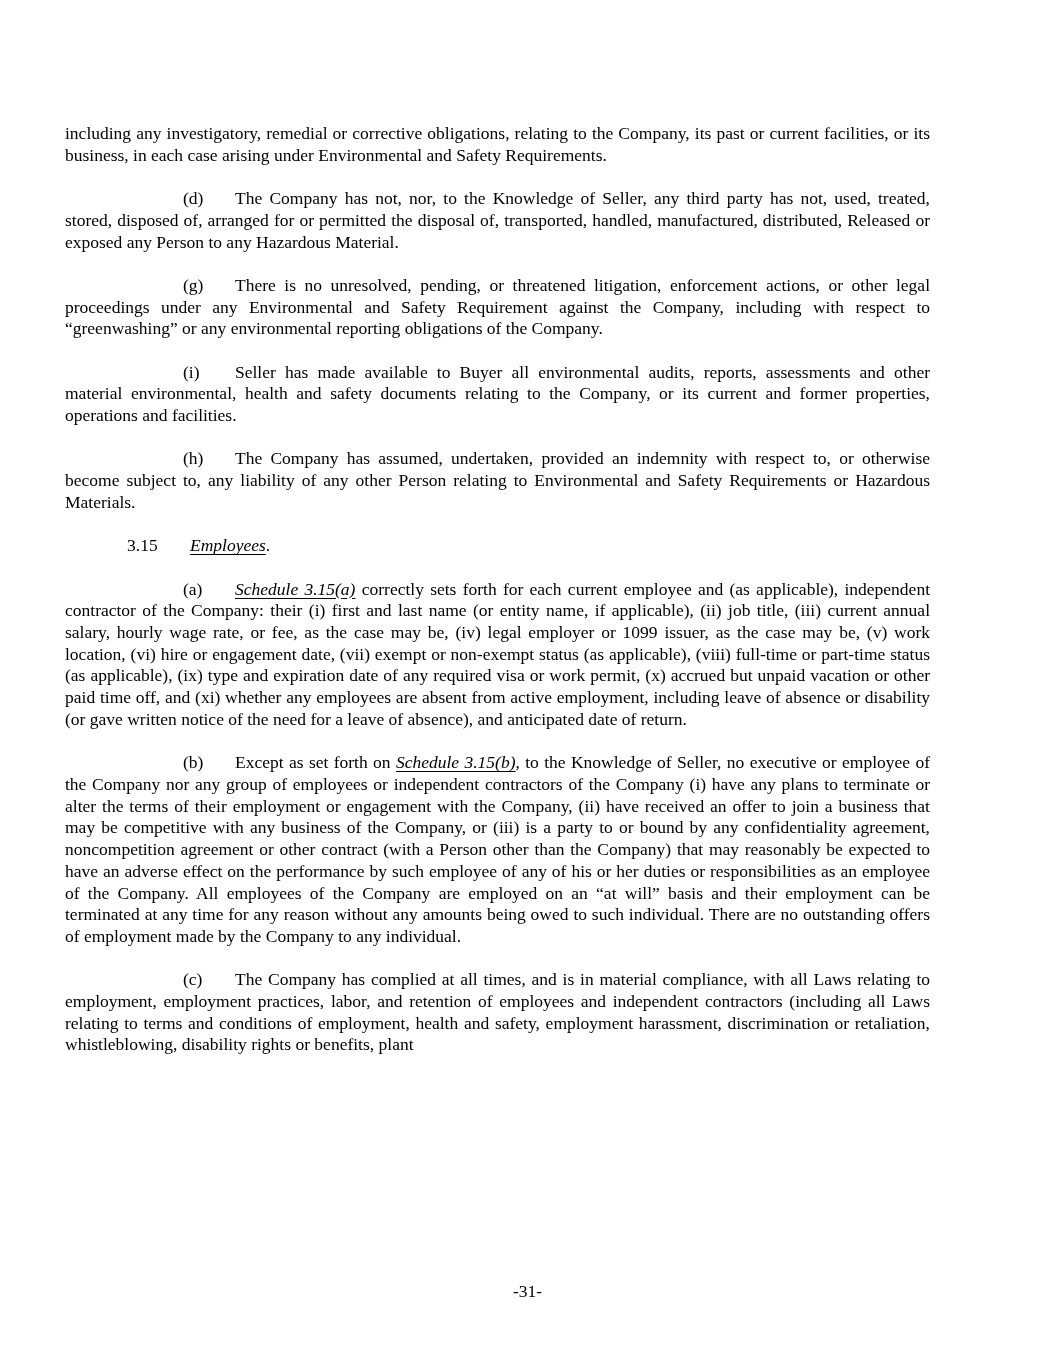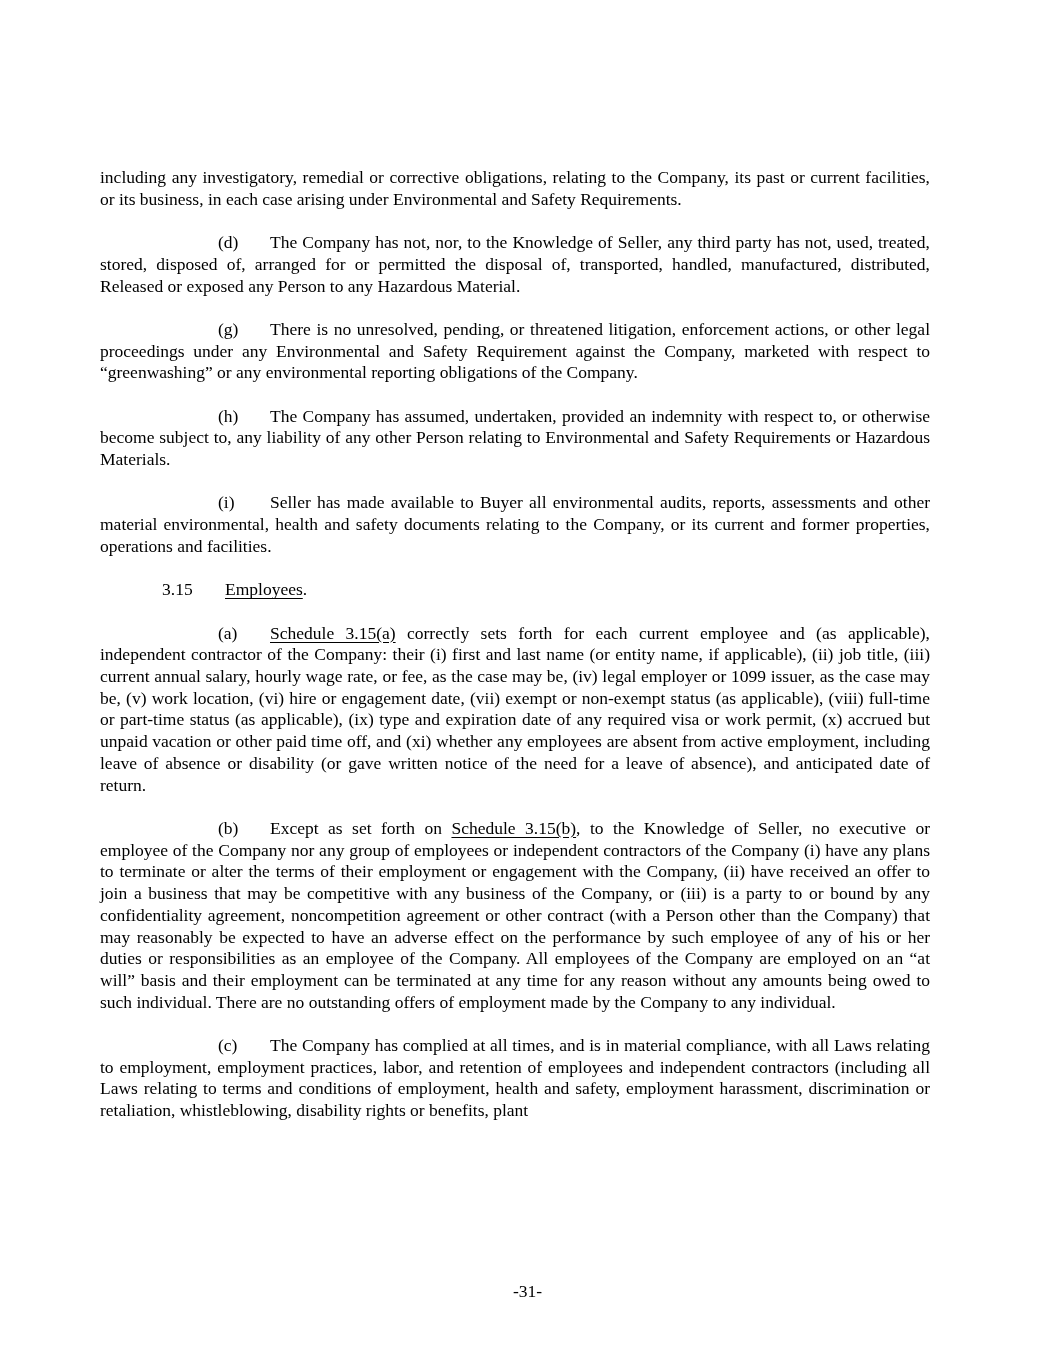--- a/index.html
+++ b/index.html
@@ -12,23 +12,22 @@
     width: 1055px;
     height: 1365px;
     background: #ffffff;
     color: #000000;
     font-family: "Liberation Serif", "DejaVu Serif", serif;
     font-size: 17.5px;
     line-height: 21.7px;
     overflow: hidden;
   }
   .body-text {
-    padding: 123px 125px 0 100px;
+    padding: 123px 125px 0 65px;
     text-align: justify;
-    margin-top: 44px;
   }
   .para {
     margin: 0 0 21.7px 0;
     text-indent: 118px;
   }
   .para.cont {
     text-indent: 0;
   }
   .lbl {
     display: inline-block;
@@ -40,20 +39,21 @@
     text-indent: 62px;
   }
   .hnum {
     display: inline-block;
     width: 63px;
     text-indent: 0;
   }
   .u {
     text-decoration: underline;
     text-underline-offset: 3px;
+    font-style: italic;
   }
   .footer {
     position: absolute;
     bottom: 62px;
     left: 0;
     width: 100%;
     text-align: center;
   }
 </style>
 </head>
@@ -61,25 +61,25 @@
 
 <div class="page">
   <main class="body-text">
 
     <p class="para cont"><span>including any investigatory, remedial or corrective obligations, relating to the Company, its past or current facilities, or its business, in each case arising under Environmental and Safety Requirements.</span></p>
 
     <p class="para"><span class="lbl">(d)</span><span>The Company has not, nor, to the Knowledge of Seller, any third party has not, used, treated, stored, disposed of, arranged for or permitted the disposal of, transported, handled, manufactured, distributed, Released or exposed any Person to any Hazardous Material.</span></p>
 
 
 
-    <p class="para"><span class="lbl">(g)</span><span>There is no unresolved, pending, or threatened litigation, enforcement actions, or other legal proceedings under any Environmental and Safety Requirement against the Company, marketed with respect to “greenwashing” or any environmental reporting obligations of the Company.</span></p>
+    <p class="para"><span class="lbl">(g)</span><span>There is no unresolved, pending, or threatened litigation, enforcement actions, or other legal proceedings under any Environmental and Safety Requirement against the Company, including with respect to “greenwashing” or any environmental reporting obligations of the Company.</span></p>
+
+    <p class="para"><span class="lbl">(i)</span><span>Seller has made available to Buyer all environmental audits, reports, assessments and other material environmental, health and safety documents relating to the Company, or its current and former properties, operations and facilities.</span></p>
 
     <p class="para"><span class="lbl">(h)</span><span>The Company has assumed, undertaken, provided an indemnity with respect to, or otherwise become subject to, any liability of any other Person relating to Environmental and Safety Requirements or Hazardous Materials.</span></p>
-
-    <p class="para"><span class="lbl">(i)</span><span>Seller has made available to Buyer all environmental audits, reports, assessments and other material environmental, health and safety documents relating to the Company, or its current and former properties, operations and facilities.</span></p>
 
     <p class="heading"><span class="hnum">3.15</span><span class="u">Employees</span><span>.</span></p>
 
     <p class="para"><span class="lbl">(a)</span><span class="u">Schedule 3.15(a)</span><span> correctly sets forth for each current employee and (as applicable), independent contractor of the Company: their (i) first and last name (or entity name, if applicable), (ii) job title, (iii) current annual salary, hourly wage rate, or fee, as the case may be, (iv) legal employer or 1099 issuer, as the case may be, (v) work location, (vi) hire or engagement date, (vii) exempt or non-exempt status (as applicable), (viii) full-time or part-time status (as applicable), (ix) type and expiration date of any required visa or work permit, (x) accrued but unpaid vacation or other paid time off, and (xi) whether any employees are absent from active employment, including leave of absence or disability (or gave written notice of the need for a leave of absence), and anticipated date of return.</span></p>
 
     <p class="para"><span class="lbl">(b)</span><span>Except as set forth on </span><span class="u">Schedule 3.15(b)</span><span>, to the Knowledge of Seller, no executive or employee of the Company nor any group of employees or independent contractors of the Company (i) have any plans to terminate or alter the terms of their employment or engagement with the Company, (ii) have received an offer to join a business that may be competitive with any business of the Company, or (iii) is a party to or bound by any confidentiality agreement, noncompetition agreement or other contract (with a Person other than the Company) that may reasonably be expected to have an adverse effect on the performance by such employee of any of his or her duties or responsibilities as an employee of the Company. All employees of the Company are employed on an “at will” basis and their employment can be terminated at any time for any reason without any amounts being owed to such individual. There are no outstanding offers of employment made by the Company to any individual.</span></p>
 
     <p class="para"><span class="lbl">(c)</span><span>The Company has complied at all times, and is in material compliance, with all Laws relating to employment, employment practices, labor, and retention of employees and independent contractors (including all Laws relating to terms and conditions of employment, health and safety, employment harassment, discrimination or retaliation, whistleblowing, disability rights or benefits, plant</span></p>
 
   </main>

